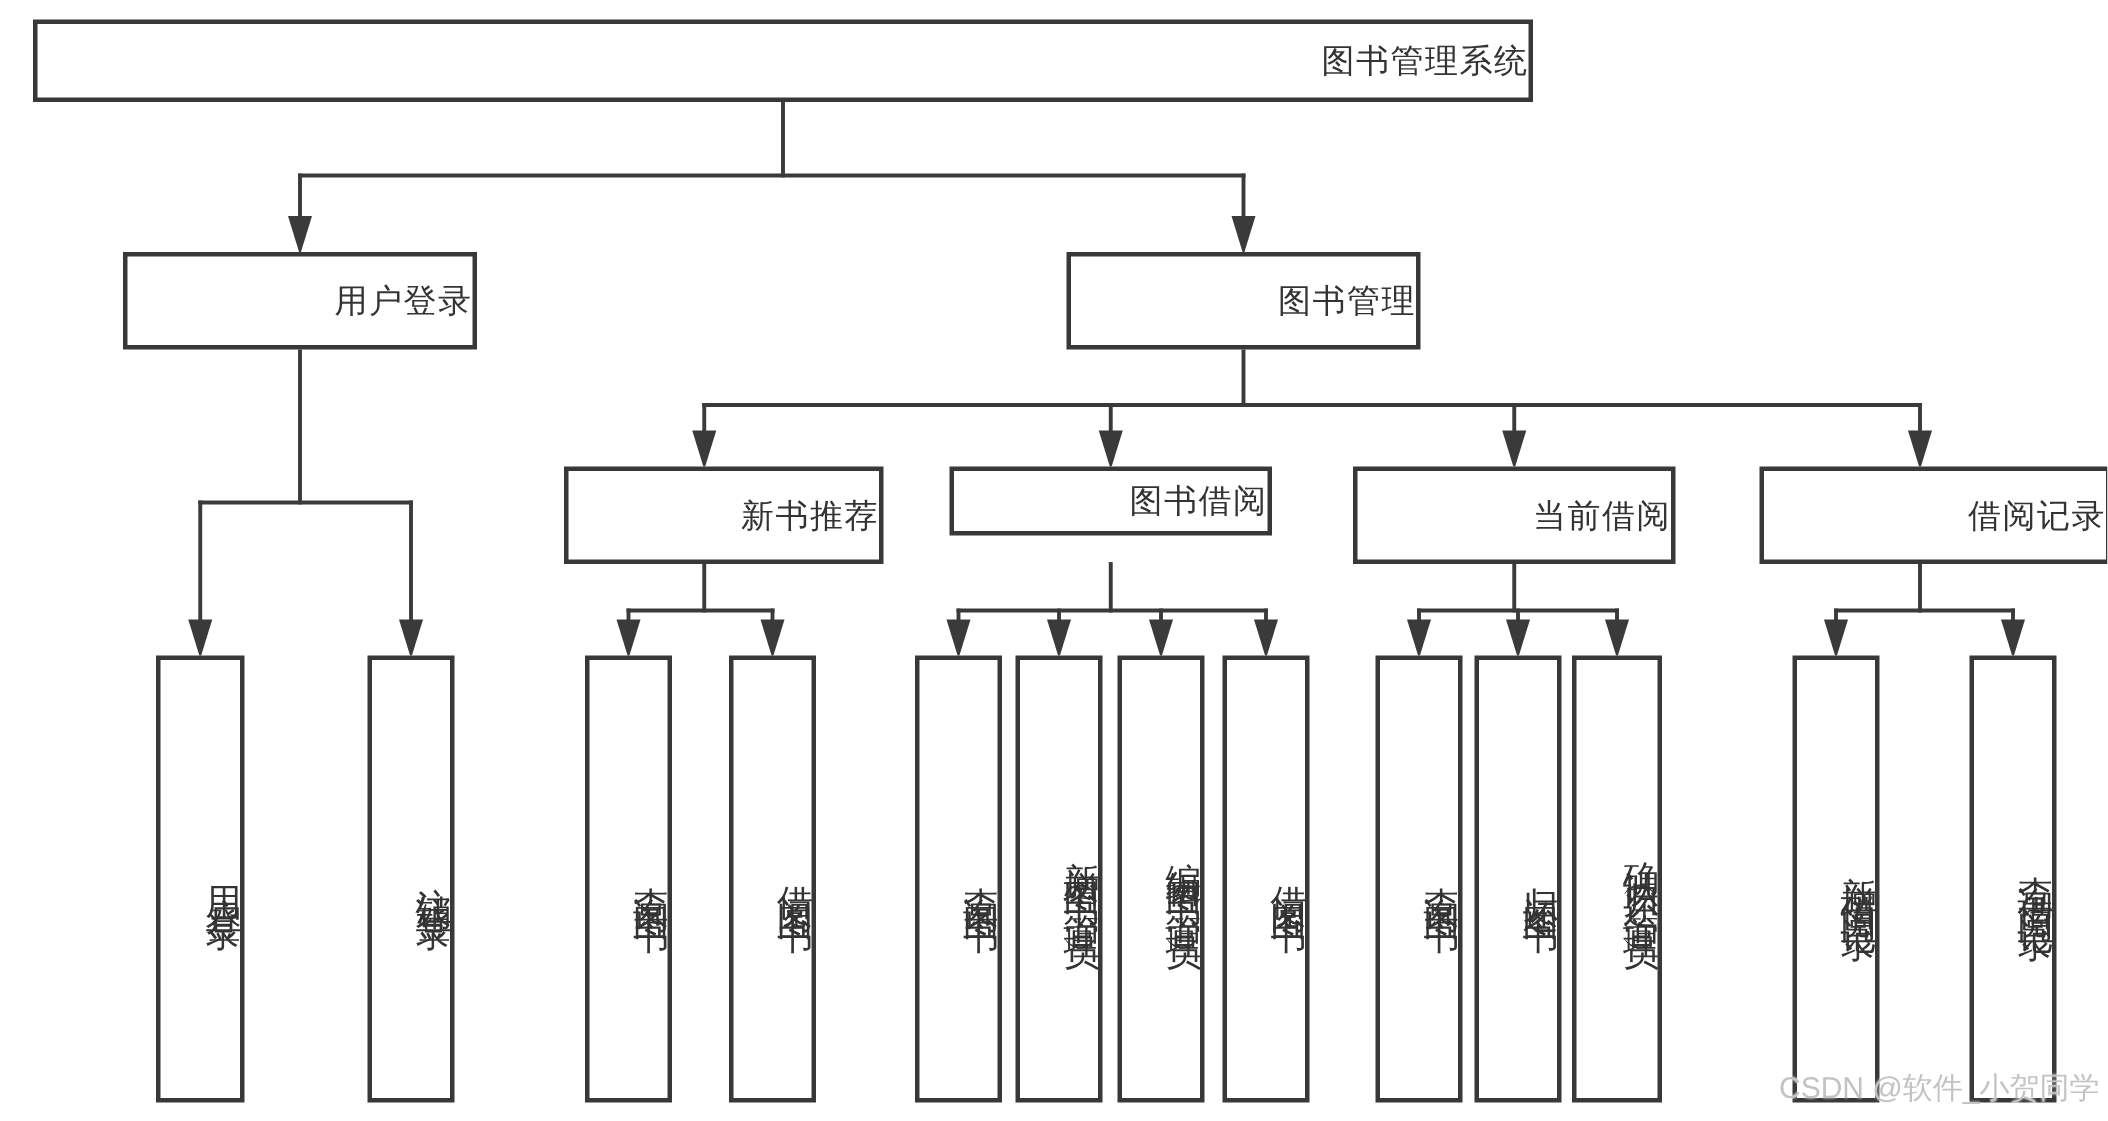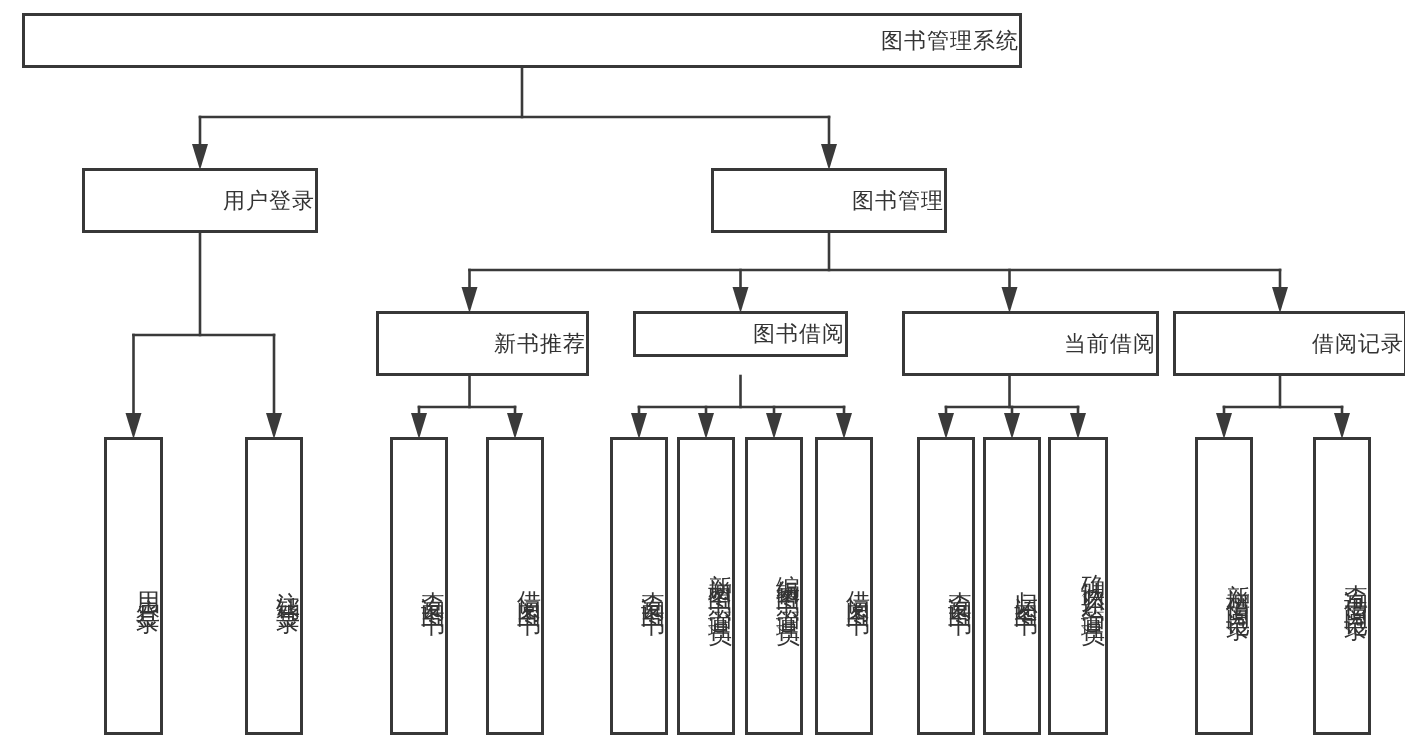--- a/index.html
+++ b/index.html
@@ -114,21 +114,21 @@
       </div>
       <div class="node" style="left: 711px; top: 168px; width: 236px; height: 65px;">
         <span class="label">图书管理</span>
       </div>
       <div class="node" style="left: 376px; top: 311px; width: 213px; height: 65px;">
         <span class="label">新书推荐</span>
       </div>
       <div class="node" style="left: 633px; top: 311px; width: 215px; height: 46px;">
         <span class="label">图书借阅</span>
       </div>
-      <div class="node" style="left: 902px; top: 311px; width: 257px; height: 65px;">
+      <div class="node" style="left: 902px; top: 311px; width: 215px; height: 65px;">
         <span class="label">当前借阅</span>
       </div>
       <div class="node" style="left: 1173px; top: 311px; width: 234px; height: 65px;">
         <span class="label">借阅记录</span>
       </div>
       <div class="node vertical" style="left: 104px; top: 437px; width: 59px; height: 298px;">
         <span class="label">用户登录</span>
       </div>
       <div class="node vertical" style="left: 245px; top: 437px; width: 58px; height: 298px;">
         <span class="label">注销登录</span>
@@ -160,13 +160,14 @@
       <div class="node vertical" style="left: 1048px; top: 437px; width: 60px; height: 298px;">
         <span class="label">确认归还（管理员）</span>
       </div>
       <div class="node vertical" style="left: 1195px; top: 437px; width: 58px; height: 298px;">
         <span class="label">新增借阅记录</span>
       </div>
       <div class="node vertical" style="left: 1313px; top: 437px; width: 58px; height: 298px;">
         <span class="label">查询借阅记录</span>
       </div>
     </div>
+  <div class="watermark">CSDN @软件_小贺同学</div>
 </div>
 
 </body></html>

